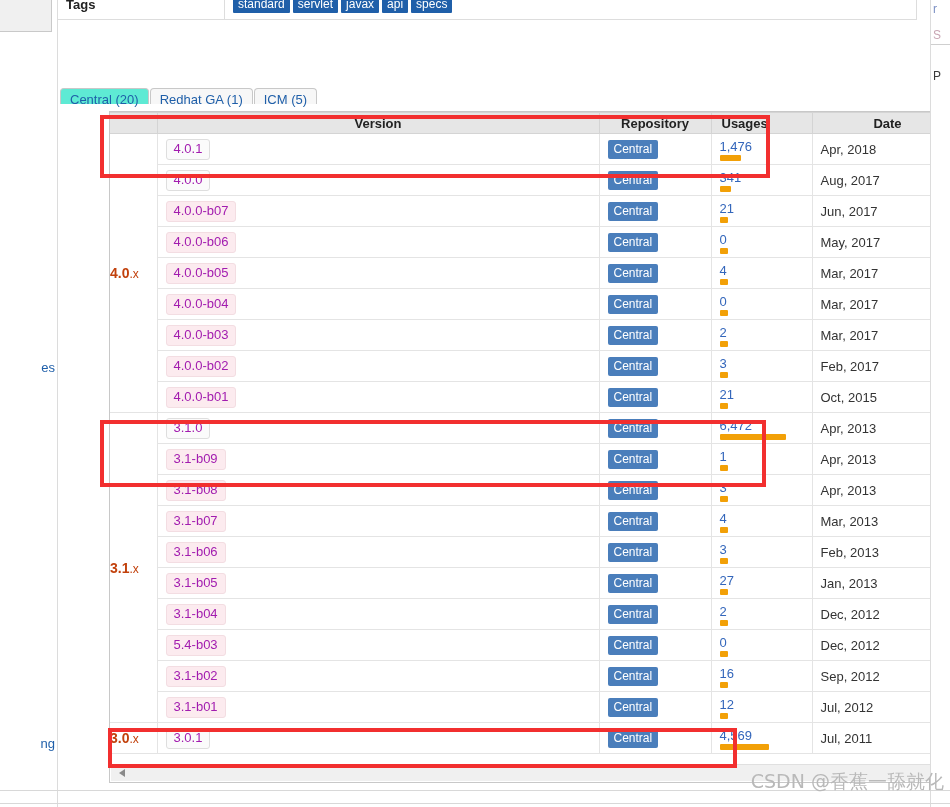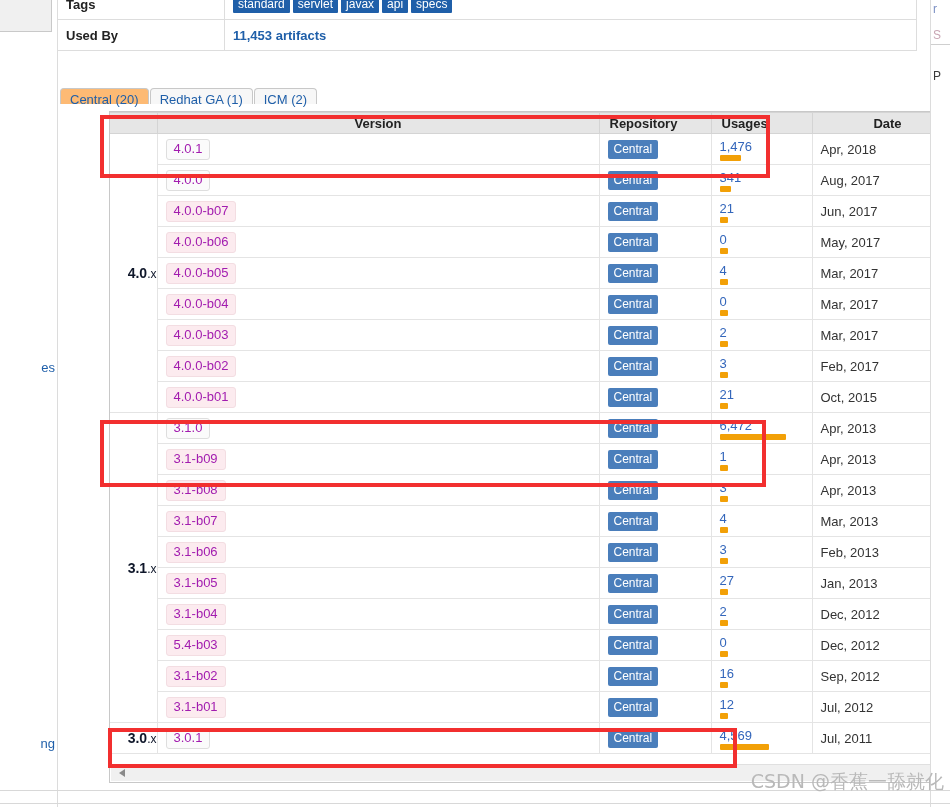--- a/index.html
+++ b/index.html
@@ -73,21 +73,21 @@
     border-bottom:none;
     border-radius:4px 4px 0 0;
     background:#f7f7f7;
     color:#1f5fa9;
     font-size:13px;
     vertical-align:bottom;
     box-sizing:border-box;
     position:relative;
   }
   .tab.active{
-    background:#fdba74;
+    background:#5eead4;
     border-color:#c8c8c8;
     z-index:3;
     padding-bottom:5px;
   }
 
   
   #panel{
     position:absolute;left:52px;top:111px;width:866px;height:672px;
     border:1px solid #c8c8c8;
     background:#ffffff;
@@ -111,36 +111,36 @@
     border:1px solid #d4d4d4;
     height:21px;
     font-size:13px;
     font-weight:bold;
     color:#222;
     padding:0 10px;
     box-sizing:border-box;
   }
   .vtable thead th.h-group{border-left:none;}
   .vtable thead th.h-ver{text-align:center;}
-  .vtable thead th.h-repo{text-align:left;}
+  .vtable thead th.h-repo{text-align:center;}
   .vtable thead th.h-use{text-align:left;}
   .vtable thead th.h-date{text-align:center;}
 
   .vtable td{
     border:1px solid #e4e4e4;
     height:31px;
     box-sizing:border-box;
     padding:0 8px;
     vertical-align:middle;
     background:#ffffff;
   }
   td.group-cell{
-    text-align:right;
+    text-align:left;
     border-left:none;
-    color:#0f172a;
+    color:#c2410c;
     font-size:12px;
     padding:0;
   }
   .gmaj{font-weight:bold;font-size:14px;}
   .gmin{font-size:12px;}
 
   .ver-chip{
     display:inline-block;
     border:1px solid #dedede;
     border-radius:3px;
@@ -236,28 +236,24 @@
   </div>
 
 <div id="main">
 
   <table class="info-table">
     <tbody>
         <tr>
           <td class="label">Tags</td>
           <td><a class="tag-chip">standard</a><a class="tag-chip">servlet</a><a class="tag-chip">javax</a><a class="tag-chip">api</a><a class="tag-chip">specs</a></td>
         </tr>
-        <tr>
-          <td class="label">Used By</td>
-          <td><a class="usedby-link">11,453 artifacts</a></td>
-        </tr>
       </tbody>
   </table>
 
-  <div id="tabstrip"><div class="tab active">Central (20)</div><div class="tab">Redhat GA (1)</div><div class="tab">ICM (2)</div></div>
+  <div id="tabstrip"><div class="tab active">Central (20)</div><div class="tab">Redhat GA (1)</div><div class="tab">ICM (5)</div></div>
 
   <div id="panel">
     <table class="vtable">
       <colgroup>
         <col class="c-group">
           <col class="c-ver">
           <col class="c-repo">
           <col class="c-use">
           <col class="c-date">
       </colgroup>

